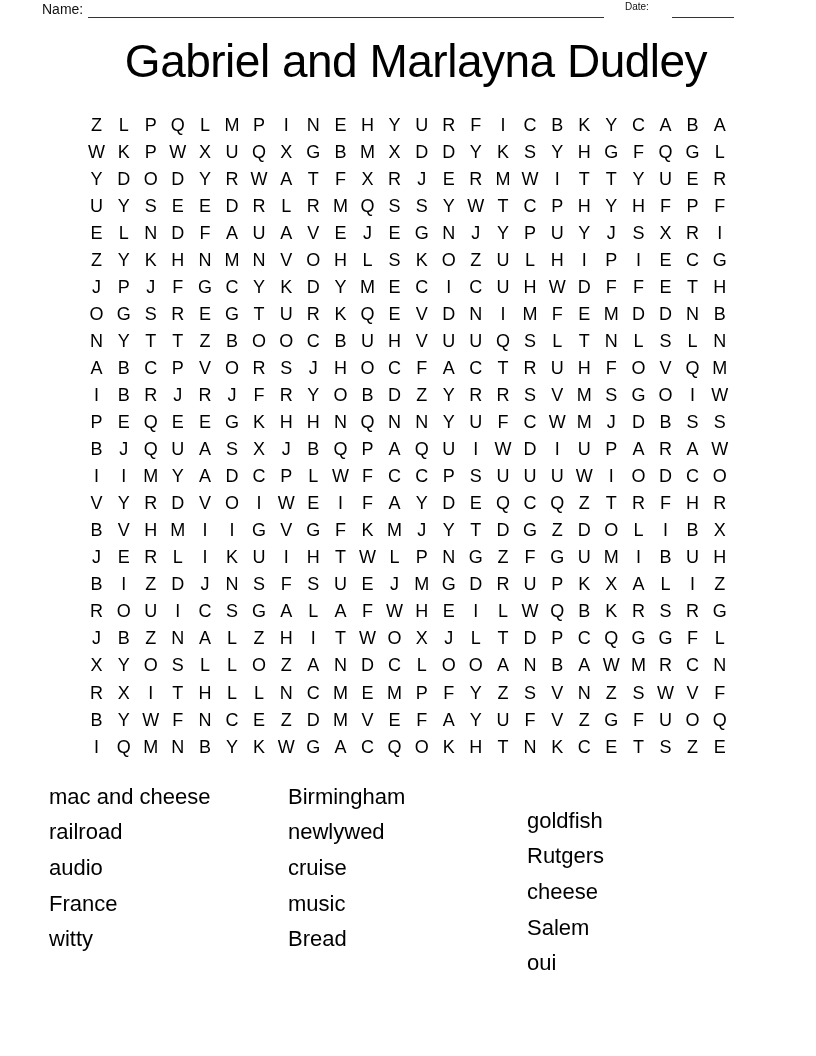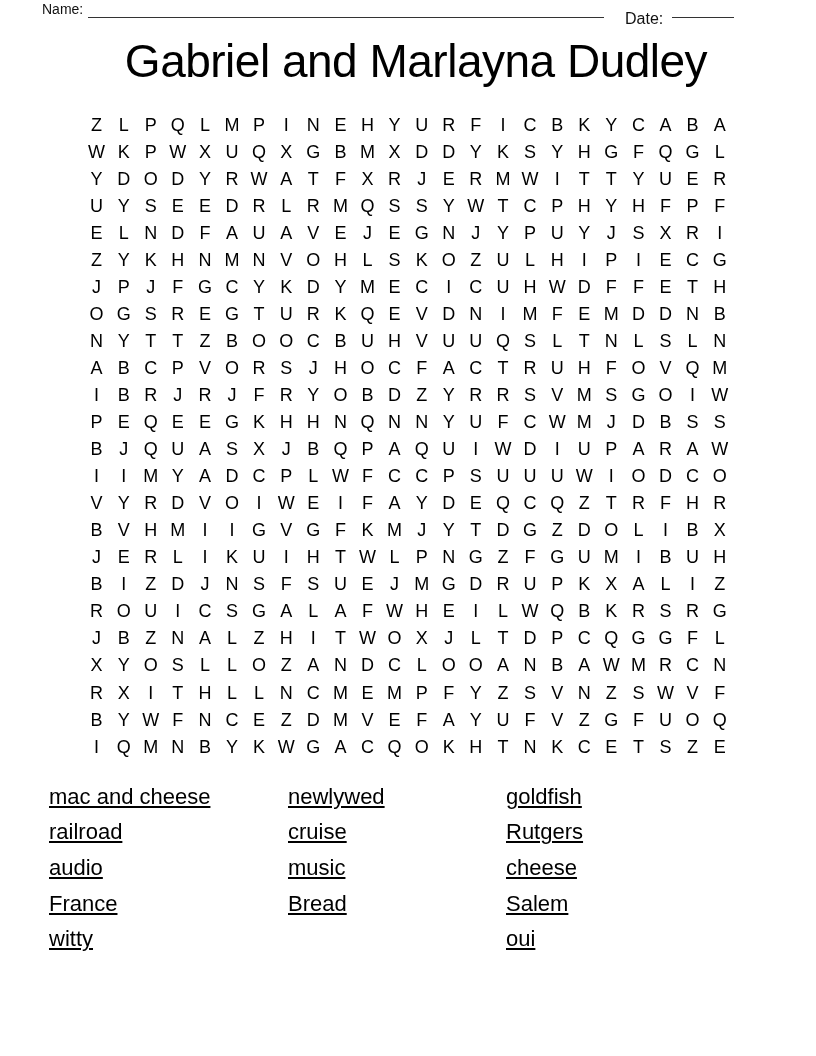--- a/index.html
+++ b/index.html
@@ -17,22 +17,22 @@
   
   .name-label {
     position:absolute; left:42px; top:1px;
     font-size:14px; color:#111;
   }
   .name-line {
     position:absolute; left:88px; top:0; width:516px; height:18px;
     border-bottom:1.5px solid #333;
   }
   .date-label {
-    position:absolute; left:625px; top:10px;
-    font-size:16px; color:#111;
+    position:absolute; left:625px; top:1px;
+    font-size:10px; color:#111;
   }
   .date-line {
     position:absolute; left:672px; top:0; width:62px; height:18px;
     border-bottom:1.5px solid #333;
   }
 
   
   .title {
     position:absolute; top:34px; left:8px; width:100%;
     text-align:center;
@@ -54,28 +54,27 @@
     font-size:18px;
     line-height:1;
     color:#000;
   }
 
   
   .words { position:absolute; top:779px; left:0; width:100%; }
   .word-col { position:absolute; top:0; }
   .word-col-0 { left:49px; }
   .word-col-1 { left:288px; }
-  .word-col-2 { left:506px; }
+  .word-col-2 { left:527px;margin-top:24px; }
   .word {
     height:35.6px;
     display:flex; align-items:center;
     font-size:22px;
     color:#000;
     white-space:nowrap;
-    text-decoration:underline;
   }
 </style>
 </head>
 <body>
 
 <div class="sheet">
 
   <span class="name-label">Name:</span>
   <span class="name-line"></span>
   <span class="date-label">Date:</span>
@@ -664,20 +663,21 @@
 
   <div class="words" id="word-list">
       <div class="word-col word-col-0">
         <div class="word">mac and cheese</div>
         <div class="word">railroad</div>
         <div class="word">audio</div>
         <div class="word">France</div>
         <div class="word">witty</div>
       </div>
       <div class="word-col word-col-1">
+        <div class="word">Birmingham</div>
         <div class="word">newlywed</div>
         <div class="word">cruise</div>
         <div class="word">music</div>
         <div class="word">Bread</div>
       </div>
       <div class="word-col word-col-2">
         <div class="word">goldfish</div>
         <div class="word">Rutgers</div>
         <div class="word">cheese</div>
         <div class="word">Salem</div>

